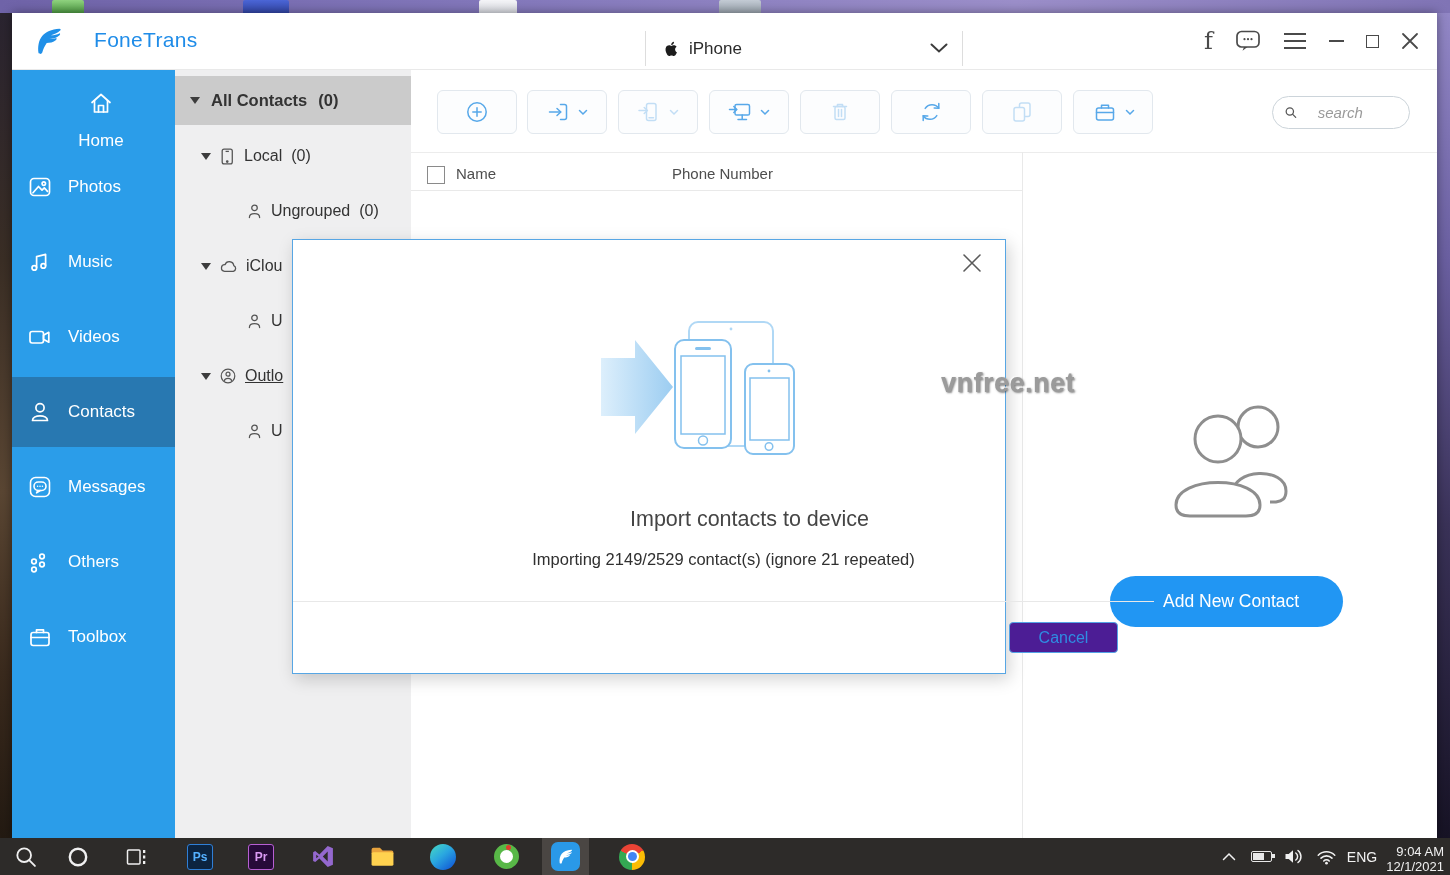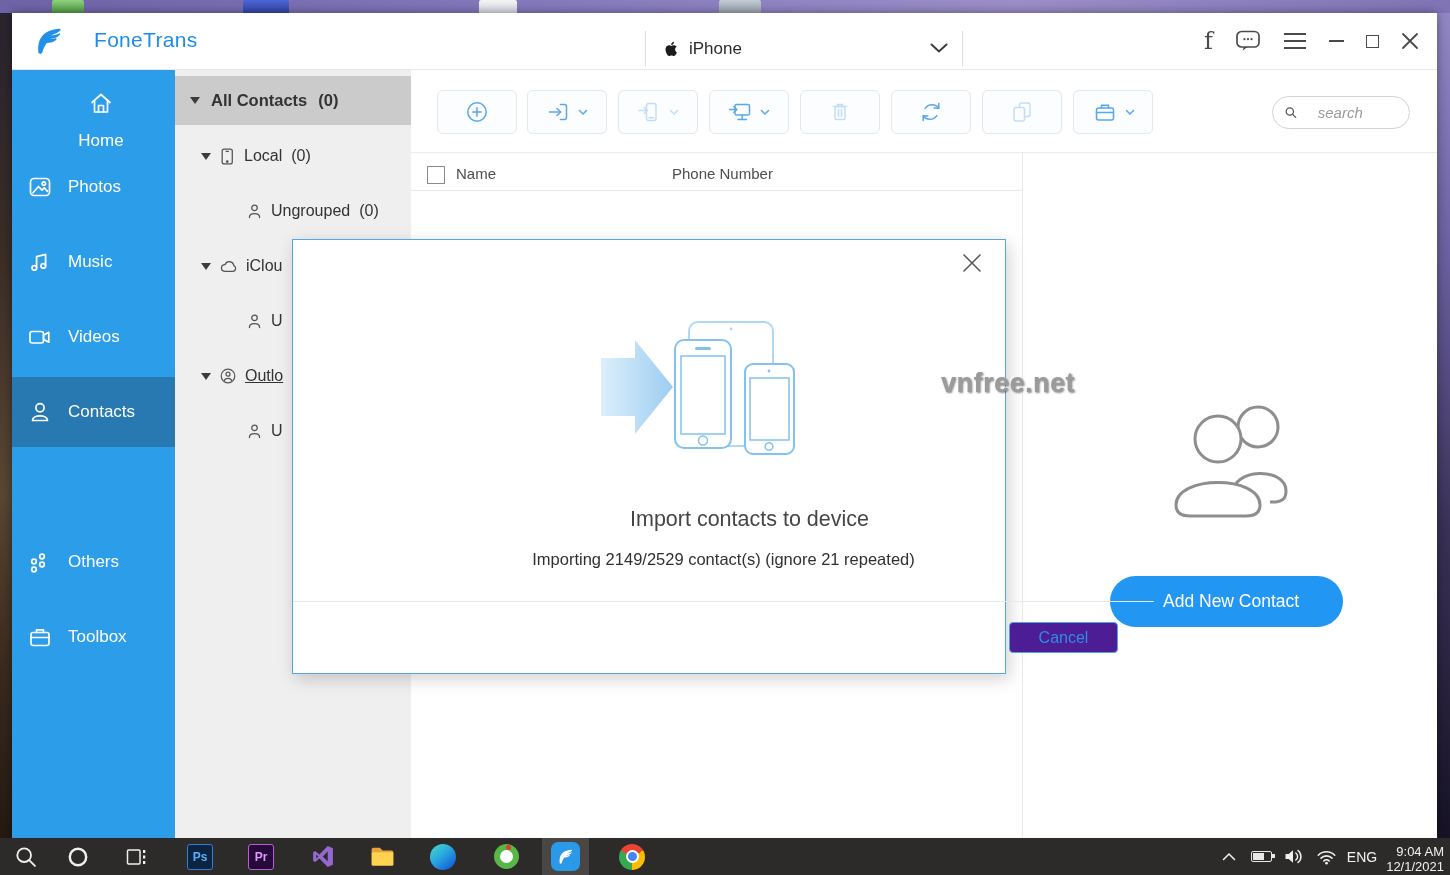--- a/index.html
+++ b/index.html
@@ -182,20 +182,31 @@
           <path d="M16.5 11.2 L21.8 8.3 V18.2 L16.5 15.3 Z"></path>
       </svg>
       <span class="side-label">Videos</span>
     </div>
     <div class="abs side-item active" style="top:307px;">
       <svg width="26" height="26" viewBox="0 0 26 26" fill="none" stroke="#fff" stroke-width="1.7" stroke-linecap="round" stroke-linejoin="round">
         <circle cx="13" cy="8.7" r="4.1"></circle>
           <path d="M5.5 21.5 c0-6.2 15-6.2 15 0 z"></path>
       </svg>
       <span class="side-label">Contacts</span>
+    </div>
+    <div class="abs side-item" style="top:379px;">
+      <svg width="26" height="26" viewBox="0 0 26 26" fill="none" stroke="#fff" stroke-width="1.6" stroke-linecap="round" stroke-linejoin="round">
+        <rect x="3.5" y="3.5" width="19" height="19" rx="5"></rect>
+        <rect x="7" y="8" width="12" height="8.5" rx="4.2"></rect>
+        <circle cx="10.6" cy="12.2" r="0.8" fill="#fff" stroke="none"></circle>
+          <circle cx="13" cy="12.2" r="0.8" fill="#fff" stroke="none"></circle>
+          <circle cx="15.4" cy="12.2" r="0.8" fill="#fff" stroke="none"></circle>
+        <path d="M10.8 16.5 L9.6 18.9 L13.2 16.5"></path>
+      </svg>
+      <span class="side-label">Messages</span>
     </div>
     <div class="abs side-item" style="top:529px;">
       <svg width="26" height="26" viewBox="0 0 26 26" fill="none" stroke="#fff" stroke-width="1.7" stroke-linecap="round" stroke-linejoin="round">
         <rect x="4" y="8.5" width="18" height="13" rx="2.2"></rect>
           <path d="M9.5 8.5 V5.8 H16.5 V8.5"></path>
           <path d="M4 13.5 h18"></path>
       </svg>
       <span class="side-label">Toolbox</span>
     </div>
     <div class="abs side-item" style="top:454px;">

